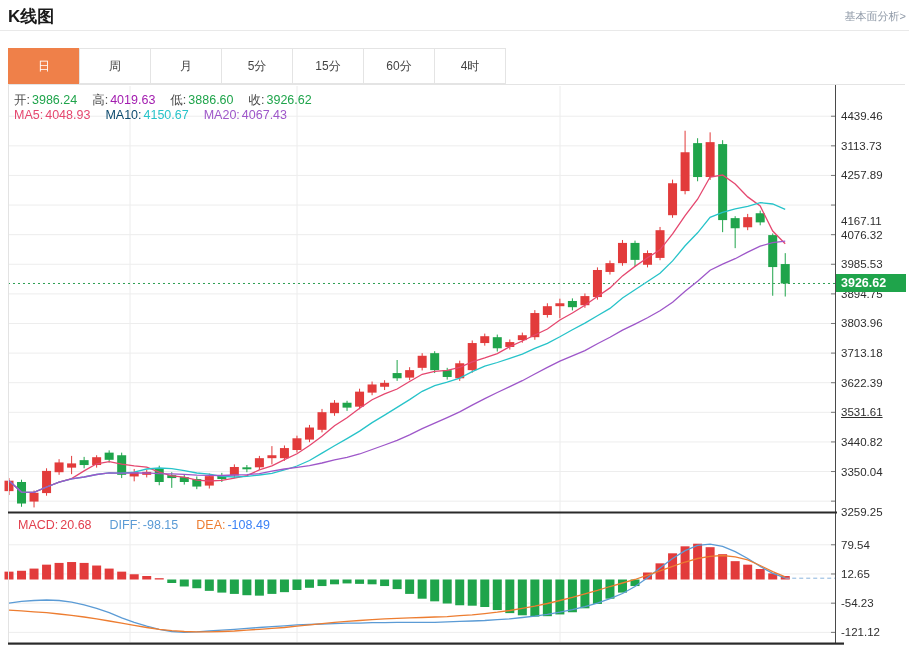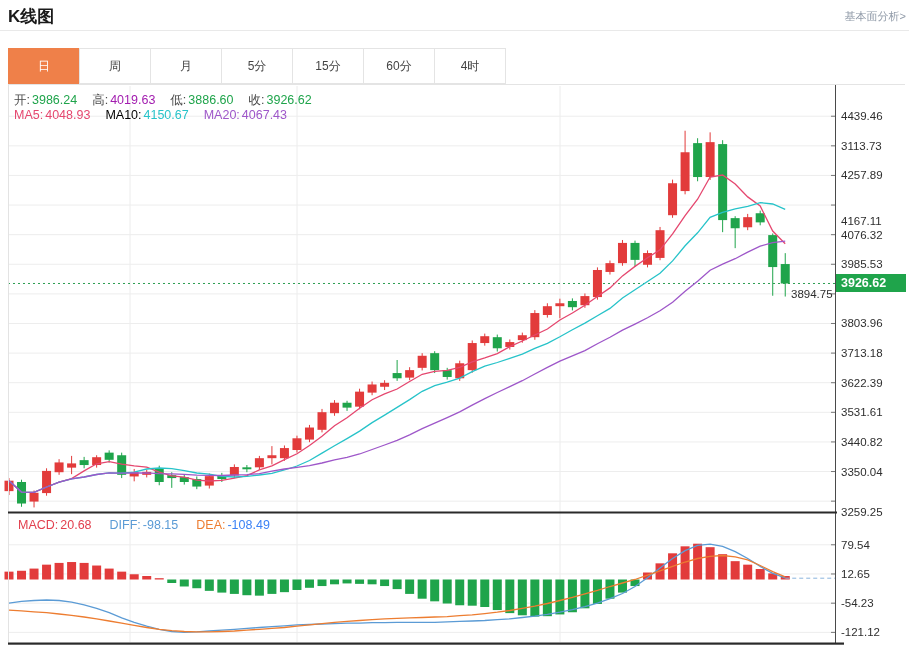--- a/index.html
+++ b/index.html
@@ -292,41 +292,41 @@
   </svg>
 
 <div class="info-row" id="ohlc-row">
     <span class="pair"><span class="lab">开:</span><span class="val" style="color: rgb(31, 164, 75);">3986.24</span></span>
     <span class="pair"><span class="lab">高:</span><span class="val" style="color: #a21caf; margin-top: 43px;">4019.63</span></span>
     <span class="pair"><span class="lab">低:</span><span class="val" style="color: rgb(31, 164, 75);">3886.60</span></span>
     <span class="pair"><span class="lab">收:</span><span class="val" style="color: rgb(31, 164, 75);">3926.62</span></span>
   </div>
 <div class="info-row" id="ma-row">
     <span class="pair"><span class="lab" style="color: rgb(229, 71, 111);">MA5:</span><span class="val" style="color: rgb(229, 71, 111);">4048.93</span></span>
-    <span class="pair"><span class="lab" style="color: #000000; margin-top: 48px;">MA10:</span><span class="val" style="color: rgb(39, 195, 201);">4150.67</span></span>
+    <span class="pair"><span class="lab" style="color: #0c4a6e; margin-top: 48px;">MA10:</span><span class="val" style="color: rgb(39, 195, 201);">4150.67</span></span>
     <span class="pair"><span class="lab" style="color: rgb(158, 87, 201);">MA20:</span><span class="val" style="color: rgb(158, 87, 201);">4067.43</span></span>
   </div>
 <div class="info-row" id="macd-row">
     <span class="pair"><span class="lab" style="color: rgb(226, 64, 78);">MACD:</span><span class="val" style="color: rgb(226, 64, 78);">20.68</span></span>
     <span class="pair"><span class="lab" style="color: rgb(91, 155, 213);">DIFF:</span><span class="val" style="color: rgb(91, 155, 213);">-98.15</span></span>
     <span class="pair"><span class="lab" style="color: rgb(237, 125, 49);">DEA:</span><span class="val" style="color: #3b82f6;">-108.49</span></span>
   </div>
 
 <div id="labels-layer">
     <div class="ylab" style="left: 841px; top: 116.225px;">4439.46</div>
     <div class="ylab" style="left: 841px; top: 145.834px;">3113.73</div>
     <div class="ylab" style="left: 841px; top: 175.445px;">4257.89</div>
     <div class="ylab" style="left: 841px; top: 205.053px; margin-top: 16px;">4167.11</div>
     <div class="ylab" style="left: 841px; top: 234.665px;">4076.32</div>
     <div class="ylab" style="left: 841px; top: 264.276px;">3985.53</div>
-    <div class="ylab" style="left: 791px; top: 293.885px;">3894.75</div>
+    <div class="ylab" style="left: 841px; top: 293.885px;">3894.75</div>
     <div class="ylab" style="left: 841px; top: 323.496px;">3803.96</div>
     <div class="ylab" style="left: 841px; top: 353.104px; text-align: center;">3713.18</div>
     <div class="ylab" style="left: 841px; top: 382.716px;">3622.39</div>
-    <div class="ylab" style="left: 841px; top: 412.324px;">3531.61</div>
+    <div class="ylab" style="left: 841px; top: 412.324px; text-decoration: underline;">3531.61</div>
     <div class="ylab" style="left: 841px; top: 441.936px;">3440.82</div>
     <div class="ylab" style="left: 841px; top: 471.544px;">3350.04</div>
     <div class="ylab" style="left: 841px; top: 512px;">3259.25</div>
     <div class="ylab" style="left: 841px; top: 544.773px;">79.54</div>
     <div class="ylab" style="left: 841px; top: 573.977px;">12.65</div>
     <div class="ylab" style="left: 841px; top: 603.177px;">-54.23</div>
     <div class="ylab" style="left: 841px; top: 632.381px;">-121.12</div>
   </div>
 
 <div class="price-badge" id="price-badge" style="top: 274.49px;">3926.62</div>

